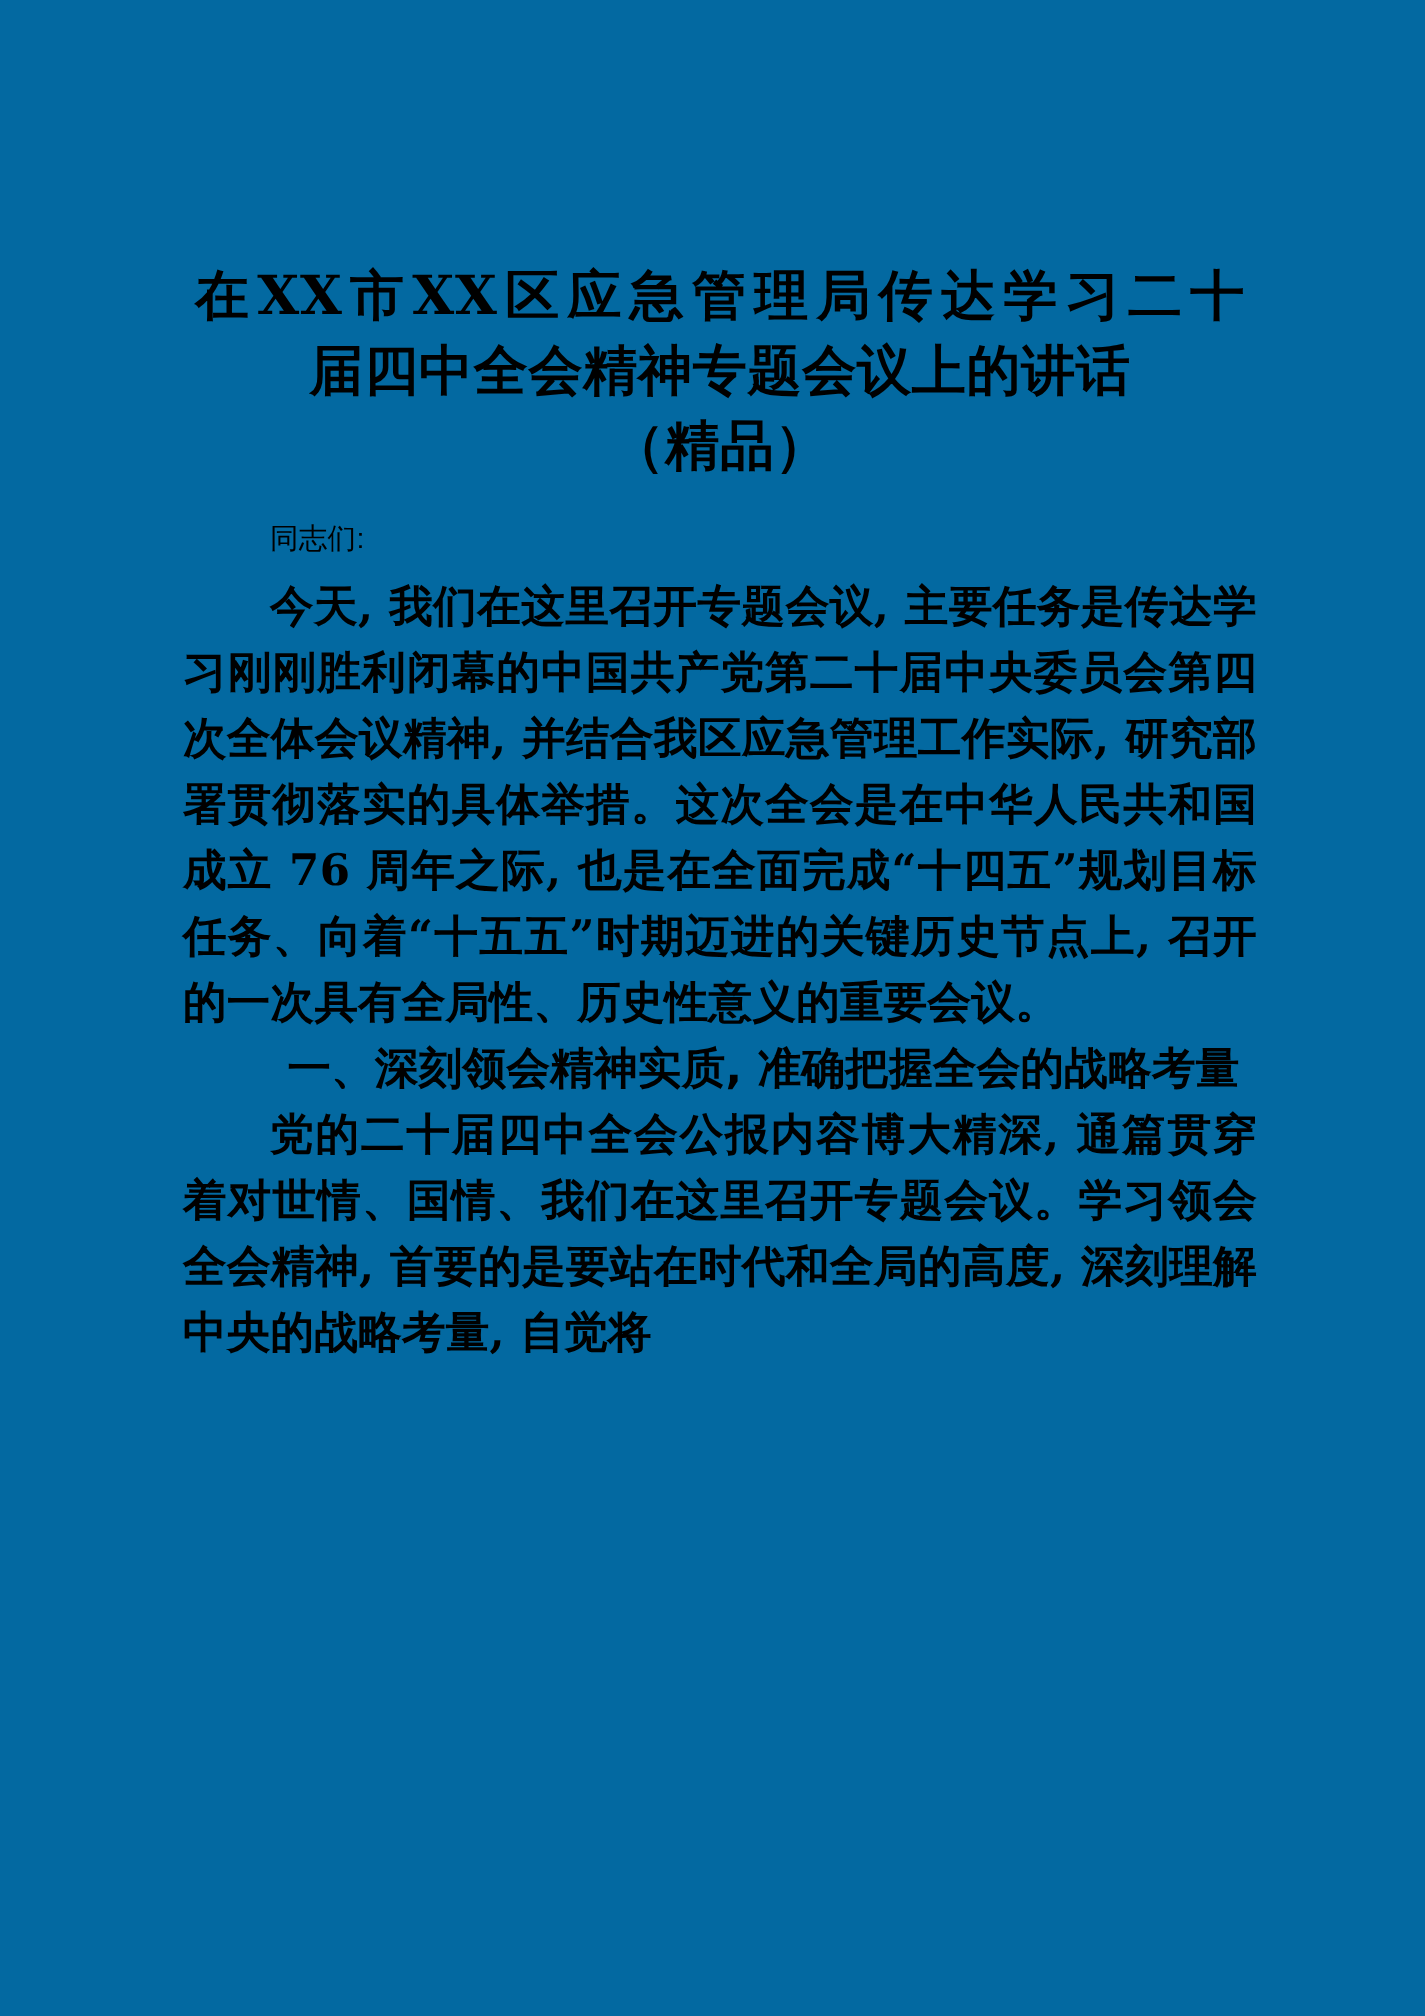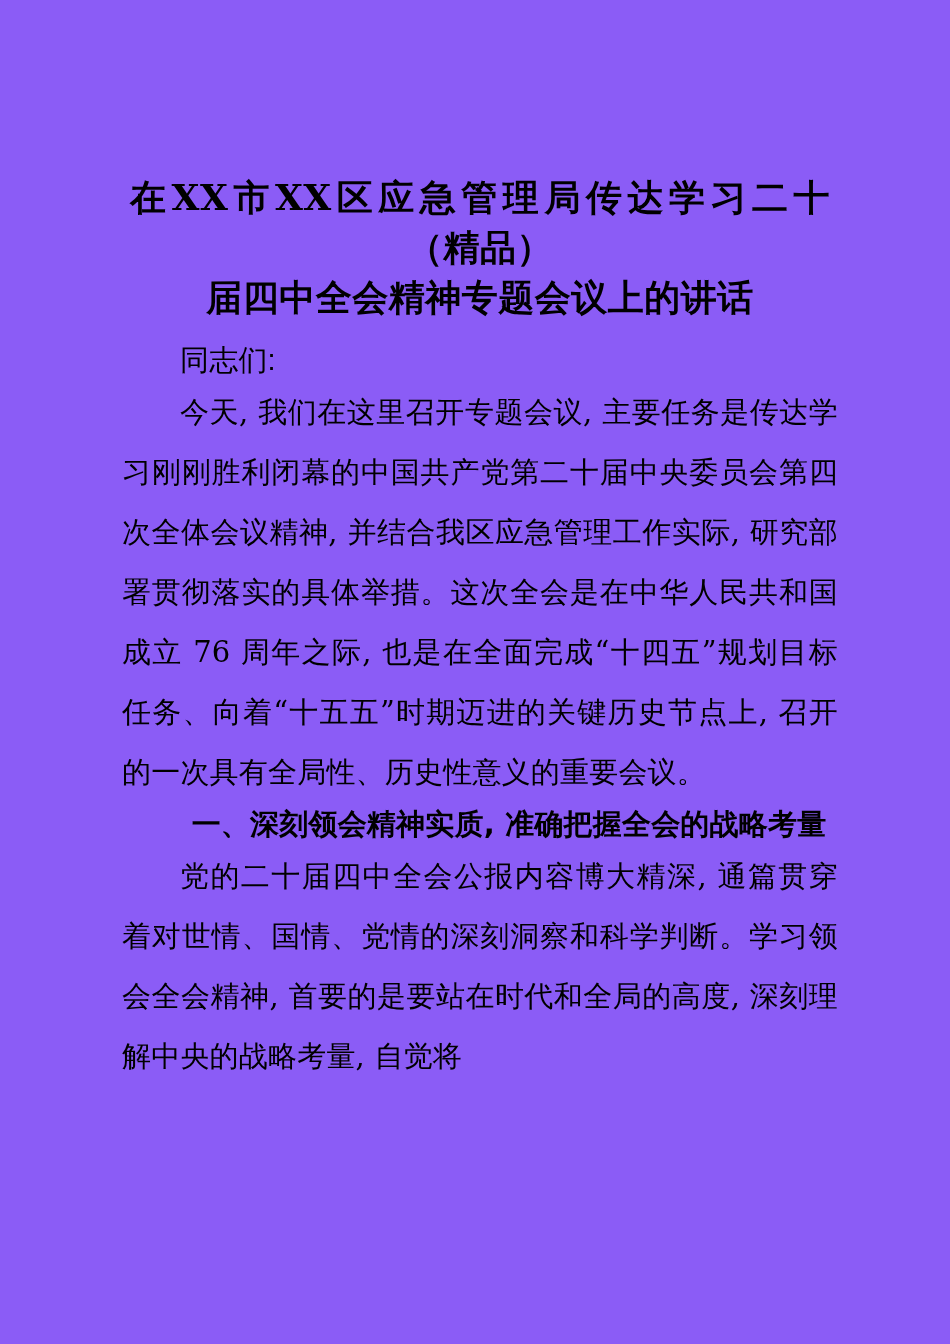--- a/index.html
+++ b/index.html
@@ -9,21 +9,21 @@
     background: #ffffff;
   }
   body {
     font-family: "DejaVu Serif", "Liberation Serif", serif;
     color: #000000;
   }
   .page {
     position: relative;
     width: 950px;
     height: 1344px;
-    background: #8b5cf6;
+    background: #0369a1;
     margin: 0 auto;
     overflow: hidden;
     box-sizing: border-box;
   }
   .content {
     position: absolute;
     left: 122px;
     top: 0;
     width: 716px;
   }
@@ -44,36 +44,37 @@
     white-space: nowrap;
   }
   .title-line.tl1 { text-align: justify; text-align-last: justify; padding: 0 8px; }
   .title-line.tl2 { text-align: center; }
   .title-line.tl3 { text-align: center; }
 
   
   .salutation {
     margin: 0;
     padding-top: 16px;
-    font-size: 29px;
+    font-size: 19px;
     line-height: 44px;
     text-indent: 58px;
     font-family: Liberation Sans, sans-serif;
     letter-spacing: 0.2px;
   }
   .para {
     margin: 0;
     font-size: 29px;
-    line-height: 60px;
+    line-height: 44px;
     text-indent: 58px;
     text-align: justify;
     text-justify: inter-ideograph;
     font-family: "DejaVu Serif", "Liberation Serif", serif;
     letter-spacing: 0.2px;
     word-break: break-all;
+    font-weight: bold;
   }
   .section-heading {
     margin: 0;
     font-family: "DejaVu Sans", "Liberation Sans", sans-serif;
     font-weight: bold;
     font-size: 29px;
     line-height: 44px;
     text-indent: 58px;
     letter-spacing: 0.2px;
     color: #000000;
@@ -81,27 +82,27 @@
   }
 </style>
 </head>
 <body>
 
 <div class="page">
   <div class="content">
 
     <h1 class="doc-title">
       <span class="title-line tl1">在XX市XX区应急管理局传达学习二十</span>
+      <span class="title-line tl2">届四中全会精神专题会议上的讲话</span>
       <span class="title-line tl3">（精品）</span>
-      <span class="title-line tl2">届四中全会精神专题会议上的讲话</span>
     </h1>
 
     <p class="salutation">同志们:</p>
 
     <p class="para">今天, 我们在这里召开专题会议, 主要任务是传达学习刚刚胜利闭幕的中国共产党第二十届中央委员会第四次全体会议精神, 并结合我区应急管理工作实际, 研究部署贯彻落实的具体举措。这次全会是在中华人民共和国成立 76 周年之际, 也是在全面完成“十四五”规划目标任务、向着“十五五”时期迈进的关键历史节点上, 召开的一次具有全局性、历史性意义的重要会议。</p>
 
 
     <p class="section-heading">一、深刻领会精神实质, 准确把握全会的战略考量</p>
 
-    <p class="para">党的二十届四中全会公报内容博大精深, 通篇贯穿着对世情、国情、党情的深刻洞察和科学判断。学习领会全会精神, 首要的是要站在时代和全局的高度, 深刻理解中央的战略考量, 自觉将</p>
+    <p class="para">党的二十届四中全会公报内容博大精深, 通篇贯穿着对世情、国情、我们在这里召开专题会议。学习领会全会精神, 首要的是要站在时代和全局的高度, 深刻理解中央的战略考量, 自觉将</p>
 
   </div>
 </div>
 
 </body></html>

